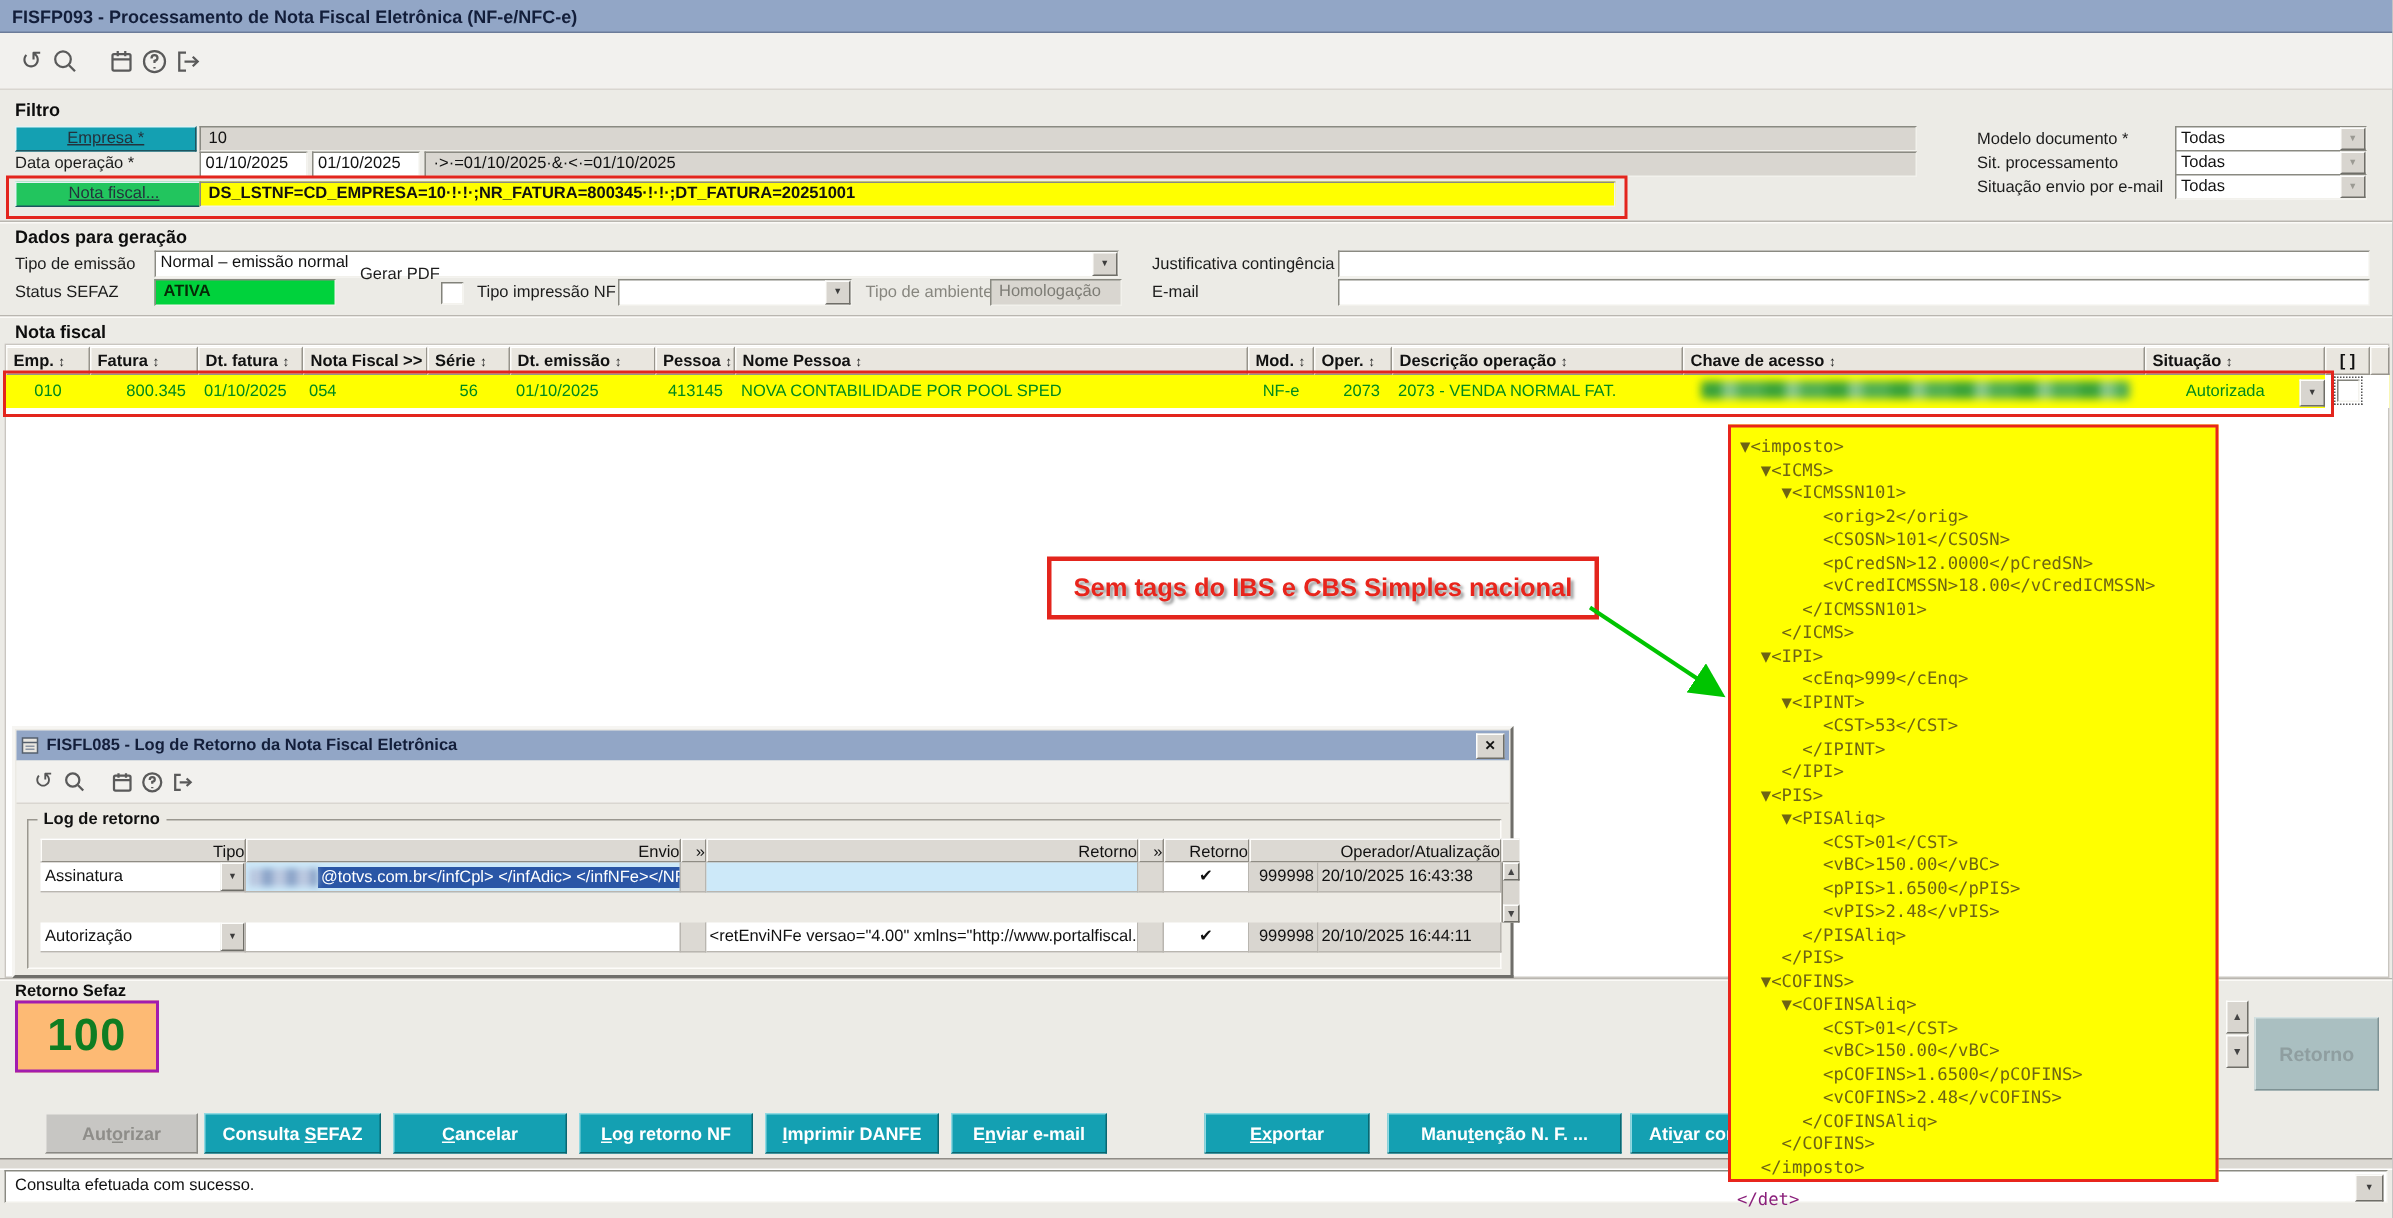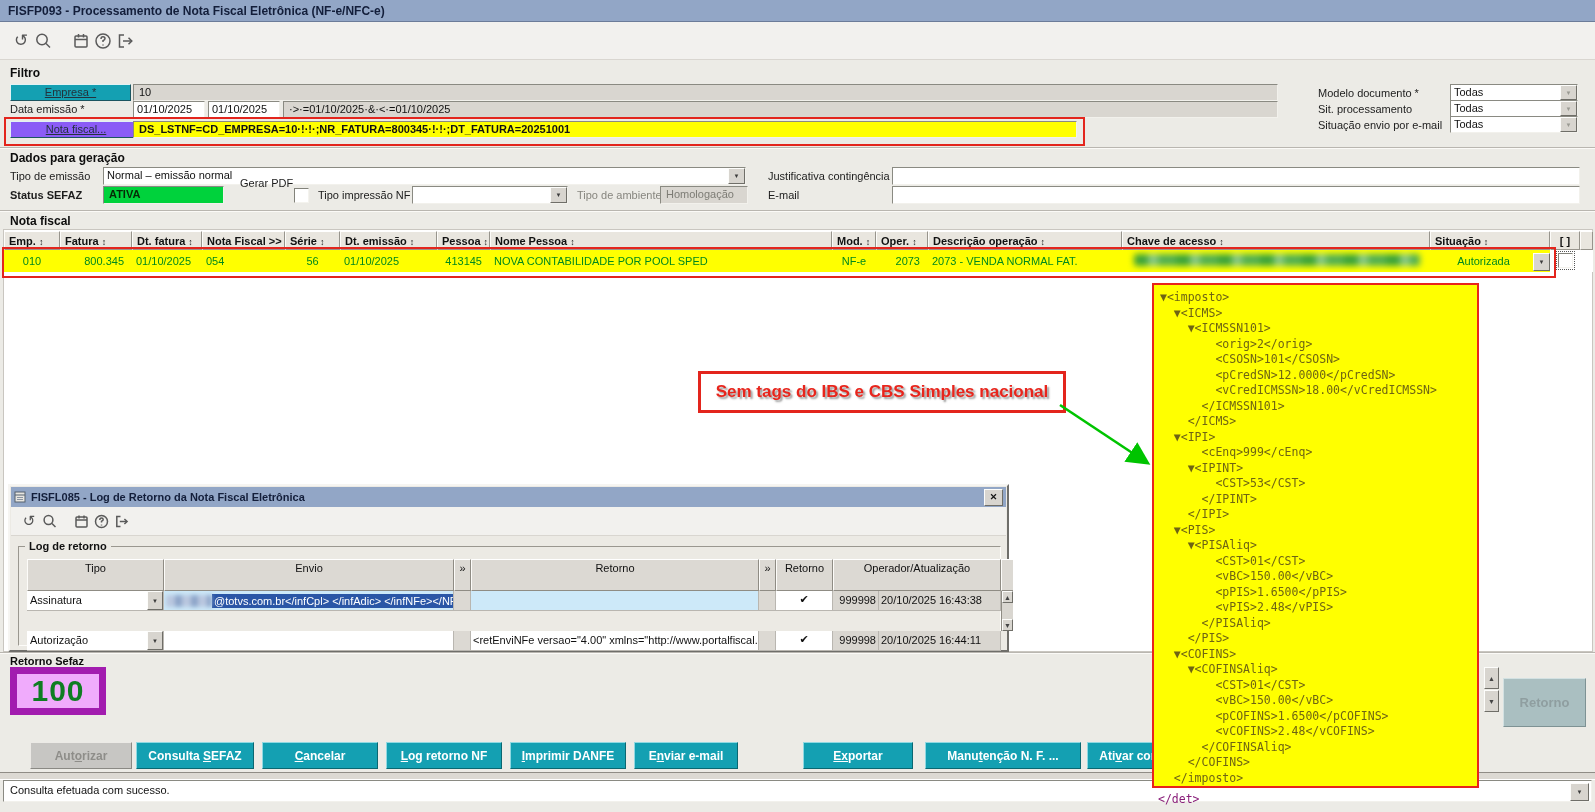--- a/index.html
+++ b/index.html
@@ -55,33 +55,33 @@
 
   
   .dialog{position:absolute;left:8px;top:484px;width:1001px;height:168px;background:#eceae4;border:2px solid;border-color:#f6f5f2 #6f6e6a #6f6e6a #f6f5f2;box-sizing:border-box;z-index:5}
   .dlg-title{position:absolute;left:1px;top:1px;right:1px;height:20px;background:var(--titlebar-blue,#92a6c6);display:flex;align-items:center;padding:0 3px;box-sizing:border-box}
   .dlg-title .txt{font-weight:bold;font-size:11px;color:#131e3a;margin-left:5px;flex:1;white-space:nowrap;overflow:hidden}
   .dlg-close{width:17px;height:15px;background:#d8d5cf;border:1px solid;border-color:#fdfdfb #6f6e68 #6f6e68 #fdfdfb;font-size:9px;font-weight:bold;color:#111;display:flex;align-items:center;justify-content:center;cursor:pointer}
   .dlg-toolbar{position:absolute;left:1px;top:21px;right:1px;height:29px}
   .fieldset{position:absolute;left:8px;top:60px;width:983px;height:100px;border:1px solid;border-color:#9a978f #fdfcf9 #fdfcf9 #9a978f;box-sizing:border-box}
   .legend{position:absolute;left:6px;top:-7px;background:#eceae4;padding:0 4px;font-weight:bold;font-size:11px;white-space:nowrap}
   .lgrid{position:absolute;left:8px;top:12px;display:flex;flex-wrap:wrap;width:988px}
-  .lgh{background:#dcd9d3;border-top:1px solid #fff;border-left:1px solid #fdfcf9;border-right:1px solid #8f8c84;border-bottom:1px solid #8f8c84;text-align:center;font-size:11px;padding-top:2px;height:32px;box-sizing:border-box;white-space:nowrap;overflow:hidden}
+  .lgh{background:#dcd9d3;border-top:1px solid #fff;border-left:1px solid #fdfcf9;border-right:1px solid #8f8c84;border-bottom:1px solid #8f8c84;text-align:right;font-size:11px;padding-top:2px;height:16px;box-sizing:border-box;white-space:nowrap;overflow:hidden}
   .lgc{height:20px;box-sizing:border-box;border-right:1px solid #b9b6b0;border-bottom:1px solid #b9b6b0;background:#fff;white-space:nowrap;overflow:hidden;padding:3px 2px 0}
   .lgc.sel{background:#cde9f9}
   .lgc.gray{background:#d9d6d0}
   .ltipo{display:flex;align-items:stretch;padding:0}
   .ltipo .val{flex:1;padding:3px 3px 0;overflow:hidden;white-space:nowrap}
   .seltext{background:var(--selection-blue,#2a56a6);color:#fff;padding:0 2px;display:inline-block;height:14px;line-height:14px;vertical-align:top}
   .envioblur{display:inline-block;width:46px;height:12px;vertical-align:top;margin-top:1px;filter:blur(2px);background:repeating-linear-gradient(90deg,#b9c7df 0 9px,#8da5c9 9px 16px)}
   .vscroll{width:12px;height:58px;background:#d9d6d0;border-left:1px solid #8f8c84;display:flex;flex-direction:column;justify-content:space-between;align-items:center;box-sizing:border-box}
   .varrow{font-size:7px;color:#444;width:11px;height:12px;background:#d8d5cf;border:1px solid;border-color:#fdfdfb #6f6e68 #6f6e68 #fdfdfb;display:flex;align-items:center;justify-content:center;box-sizing:border-box}
 
   
-  .codebox{position:absolute;left:10px;top:667px;width:96px;height:48px;background:#f0abfc;border:7px solid #a21caf;display:flex;align-items:center;justify-content:center;box-sizing:border-box}
+  .codebox{position:absolute;left:10px;top:667px;width:96px;height:48px;background:#fdba74;border:2px solid #a21caf;display:flex;align-items:center;justify-content:center;box-sizing:border-box}
   .codebox span{color:#0f7d22;font-weight:bold;font-size:30px;letter-spacing:1px}
   .msgbox{position:absolute;left:215px;top:665px;width:1266px;height:64px;background:#fff;border:1px solid;border-color:#8a8a82 #f2f1ec #f2f1ec #8a8a82;box-sizing:border-box}
   .msg-annot{position:absolute;left:3px;top:3px;height:30px;padding:0 8px;background:var(--highlight-yellow,#ffff00);border:2px solid var(--annotation-red,#e3251d);display:flex;align-items:center;box-sizing:border-box}
   .msg-annot span{color:#137a13;font-weight:bold;font-size:17px;white-space:nowrap}
   .spin{position:absolute;width:15px;height:22px;background:#d8d5cf;border:1px solid;border-color:#fdfdfb #6f6e68 #6f6e68 #fdfdfb;font-size:7px;color:#444;display:flex;align-items:center;justify-content:center;cursor:pointer;box-sizing:border-box}
   .resolver{position:absolute;left:1503px;top:678px;width:83px;height:49px;background:#aabfc1;border:1px solid;border-color:#d3e1e2 #7e9294 #7e9294 #d3e1e2;color:#8f9ea0;font-weight:bold;font-size:13px;display:flex;align-items:center;justify-content:center;box-sizing:border-box;cursor:pointer}
 
   
   .btn{position:absolute;top:742px;height:27px;background:var(--teal,#14a0b2);color:#fff;font-weight:bold;font-size:12px;text-align:center;line-height:26px;border:1px solid;border-color:#8fd9e2 #0a6771 #0a6771 #8fd9e2;cursor:pointer;box-sizing:border-box;white-space:nowrap;overflow:hidden}
   .btn.disabled{background:#c7c6c3;color:#8e8d89;border-color:#eceae6 #8a8984 #8a8984 #eceae6}
@@ -133,27 +133,27 @@
           <path d="M13.5 6.8 L16.8 10 L13.5 13.2"></path>
         </svg>
       </div>
   </div>
 
   <div class="sec" style="left:10px;top:66px">Filtro</div>
 
   <div class="zbtn" style="left:10px;top:84px;width:121px;height:17px;background:var(--teal,#14a0b2)">Empresa *</div>
   <div class="fld sunken" style="left:133px;top:84px;width:1145px;height:17px">10</div>
 
-  <div class="lb" style="left:10px;top:103px">Data emissão *</div>
+  <div class="lb" style="left:10px;top:103px">Data operação *</div>
   <div class="inp sunken" style="left:133px;top:101px;width:72px;height:17px">01/10/2025</div>
   <div class="inp sunken" style="left:208px;top:101px;width:72px;height:17px">01/10/2025</div>
   <div class="fld sunken" style="left:283px;top:101px;width:995px;height:17px">·&gt;·=01/10/2025·&amp;·&lt;·=01/10/2025</div>
 
   <div class="redbox" style="left:4px;top:117px;width:1077px;height:25px"></div>
-  <div class="zbtn" style="left:10px;top:121px;width:132px;height:17px;background:#8b5cf6">Nota fiscal...</div>
+  <div class="zbtn" style="left:10px;top:121px;width:132px;height:17px;background:#22c55e">Nota fiscal...</div>
   <div class="fld sunken" style="left:133px;top:121px;width:944px;height:17px;background:var(--highlight-yellow,#ffff00);font-weight:bold">DS_LSTNF=CD_EMPRESA=10·!·!·;NR_FATURA=800345·!·!·;DT_FATURA=20251001</div>
 
   <div class="lb" style="left:1318px;top:87px">Modelo documento *</div>
   <div class="combo sunken" style="left:1450px;top:84px;width:128px;height:17px">
     <span class="val">Todas</span>
     <span class="dd dis">▼</span>
   </div>
   <div class="lb" style="left:1318px;top:103px">Sit. processamento</div>
   <div class="combo sunken" style="left:1450px;top:100px;width:128px;height:17px">
     <span class="val">Todas</span>
@@ -170,21 +170,21 @@
   <div class="sec" style="left:10px;top:151px">Dados para geração</div>
 
   <div class="lb" style="left:10px;top:170px">Tipo de emissão</div>
   <div class="combo sunken" style="left:103px;top:167px;width:643px;height:18px">
     <span class="val">Normal – emissão normal</span>
     <span class="dd">▼</span>
   </div>
   <div class="lb" style="left:768px;top:170px">Justificativa contingência</div>
   <div class="inp sunken" style="left:892px;top:167px;width:688px;height:18px"></div>
 
-  <div class="lb" style="left:10px;top:189px;font-weight:bold">Status SEFAZ</div>
+  <div class="lb" style="left:10px;top:189px;font-weight:normal">Status SEFAZ</div>
   <div class="fld sunken" style="left:103px;top:186px;width:121px;height:18px;background:var(--ativa-green,#00d23c);font-weight:bold;color:#062a06">ATIVA</div>
   <div class="lb" style="left:240px;top:177px">Gerar PDF</div>
   <div class="cb" style="left:294px;top:188px"></div>
   <div class="lb" style="left:318px;top:189px">Tipo impressão NF</div>
   <div class="combo sunken" style="left:412px;top:186px;width:156px;height:18px">
     <span class="val"></span>
     <span class="dd">▼</span>
   </div>
   <div class="lb dis" style="left:577px;top:189px">Tipo de ambiente</div>
   <div class="fld sunken" style="left:660px;top:186px;width:88px;height:18px;color:#7d7c75">Homologação</div>

